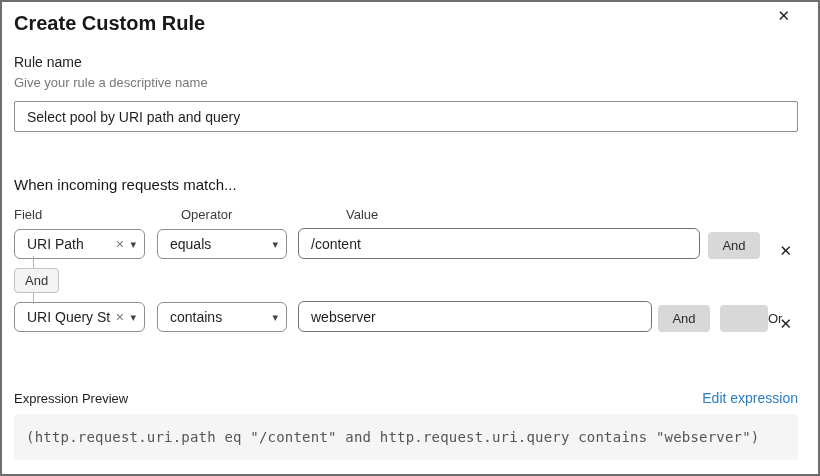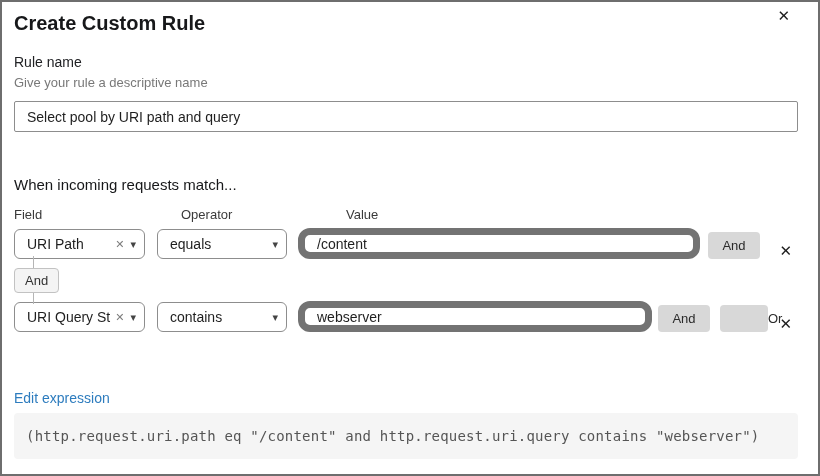--- a/index.html
+++ b/index.html
@@ -53,21 +53,21 @@
   .select.field-w { width: 131px; margin-right: 12px; }
   .select.operator-w { width: 130px; margin-right: 11px; gap: 26px; }
   .select-value {
     flex: 1; font-size: 14px; color: #1f1f1f;
     white-space: nowrap; overflow: hidden;
   }
   .clear-x { font-size: 11px; color: #7d7d7d; margin: 0 6px 0 4px; cursor: pointer; font-family: "DejaVu Sans", sans-serif; }
   .caret { font-size: 11px; color: #444; line-height: 1; font-family: "DejaVu Sans", sans-serif; }
 
   .value-input {
-    height: 31px; border: 7px solid #737373; border-radius: 12px;
+    height: 31px; border: 1px solid #737373; border-radius: 6px;
     padding: 0 12px; font-size: 14px; color: #1f1f1f;
     font-family: "Liberation Sans", "DejaVu Sans", sans-serif; outline: none;
   }
   .value-w1 { width: 402px; }
   .value-w2 { width: 354px; }
 
   .op-btn {
     height: 27px; border: none; border-radius: 4px;
     background: #d8d8d8; color: #2b2b2b; font-size: 13px;
     font-family: "Liberation Sans", "DejaVu Sans", sans-serif;
@@ -161,19 +161,20 @@
       <span class="caret">▾</span>
     </div>
     <input class="value-input value-w2" type="text" value="webserver" style="">
     <button class="op-btn and-2">And</button>
     <button class="op-btn or-2">Or</button>
     <div class="row-spacer"></div>
     <button class="remove-btn">✕</button>
   </div>
 
   <div class="expr-header">
+    <div class="expr-label">Expression Preview</div>
     <a class="expr-edit-link">Edit expression</a>
   </div>
   <div class="expr-code-block">
     <span class="expr-code">(http.request.uri.path eq "/content" and http.request.uri.query contains "webserver")</span>
   </div>
 
 </div>
 
 </body></html>

